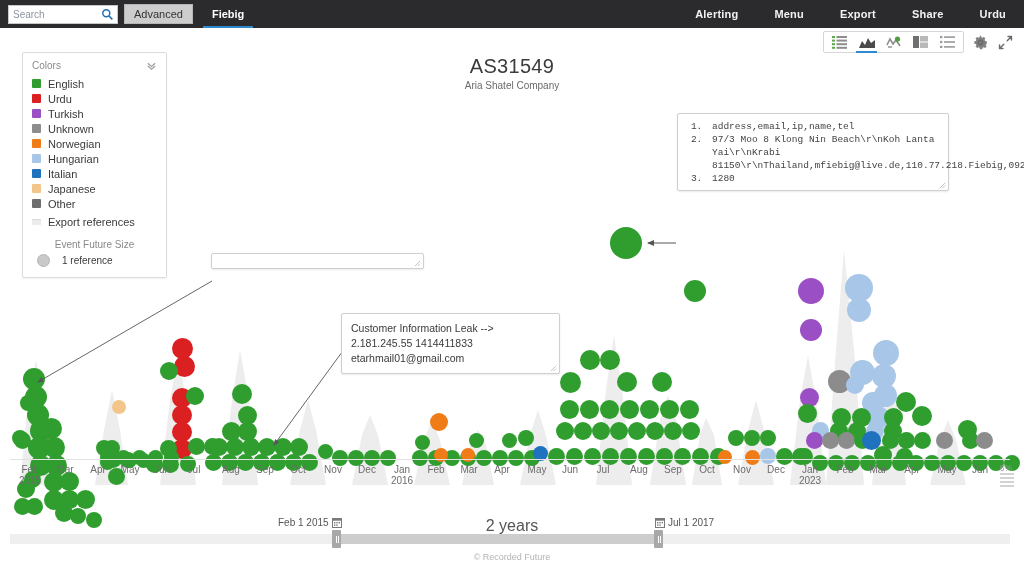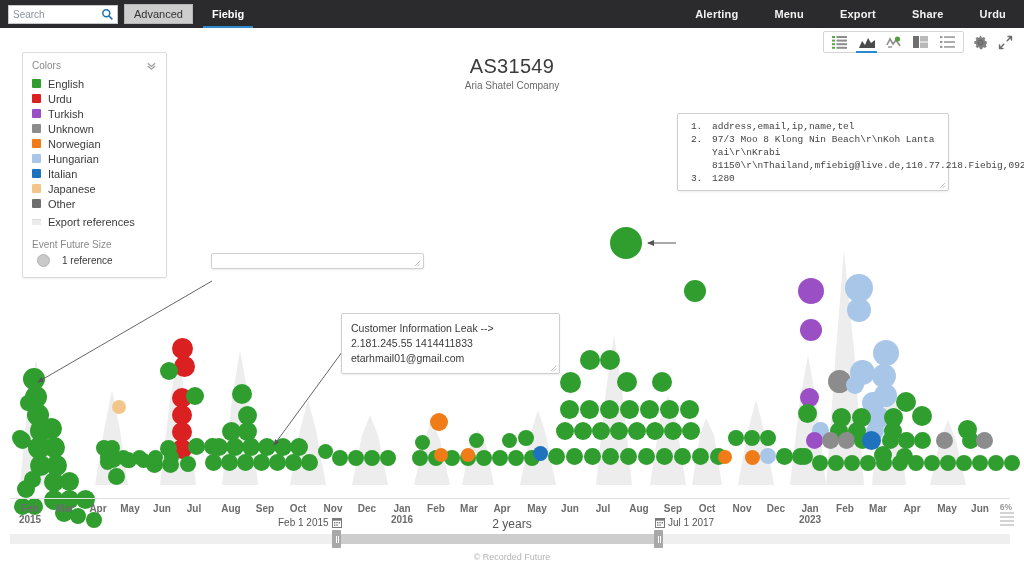--- a/index.html
+++ b/index.html
@@ -91,20 +91,21 @@
     text-align:center; font-size:10px; color:#6a6a6a;
   }
 
   
   #legend {
     position:absolute; left:22px; top:52px;
     width:145px; background:#fff;
     border:1px solid #dcdcdc; border-radius:2px;
     padding:7px 9px 10px 9px;
     box-shadow:0 1px 2px rgba(0,0,0,.06);
+    text-align:center;
   }
   #legend-head {
     display:flex; align-items:center; justify-content:space-between;
     color:#8a8a8a; font-size:10px; margin-bottom:5px;
   }
   .chevron-down-icon { width:11px; height:11px; cursor:pointer; }
   .legend-row {
     display:flex; align-items:center; height:15px;
     font-size:11px; color:#3a3a3a;
   }
@@ -152,21 +153,21 @@
     margin:0; padding:0 0 0 22px;
     font-family:"Liberation Mono", monospace; font-size:9.5px;
     line-height:13px; color:#444;
   }
   #callout-record li { padding-left:4px; }
   #callout-rdp { left:211px; top:253px; width:213px; }
   #callout-leak { left:341px; top:313px; width:219px; }
 
   
   #axis {
-    position:absolute; left:0; top:498px; width:1024px; height:34px;font-weight:bold;
+    position:absolute; left:0; top:459px; width:1024px; height:34px;
   }
   #axis-line {
     position:absolute; left:10px; top:0; width:1000px; height:1px;
     background:#e2e2e2;
   }
   .tick-label {
     position:absolute; top:5px; font-size:10px; color:#6c6c6c;
     text-align:center; transform:translateX(-50%);
   }
   .tick-label .yr { display:block; }
@@ -180,21 +181,21 @@
   
   #range { position:absolute; left:0; top:514px; width:1024px; height:36px; }
   .range-date {
     position:absolute; top:3px; font-size:10px; color:#555;
     display:flex; align-items:center; gap:3px;
   }
   #range-start { left:278px; }
   #range-end { left:655px; }
   #range-duration {
     position:absolute; left:0; top:3px; width:1024px;
-    text-align:center; font-size:12px; color:#555;
+    text-align:center; font-size:16px; color:#555;
   }
   .calendar-icon { width:10px; height:11px; }
   #range-track {
     position:absolute; left:10px; top:20px; width:1000px; height:10px;
     background:#efefef;
   }
   #range-selected {
     position:absolute; top:20px; height:10px; background:#cdcdcd;
     left:336px; width:326px;
   }

